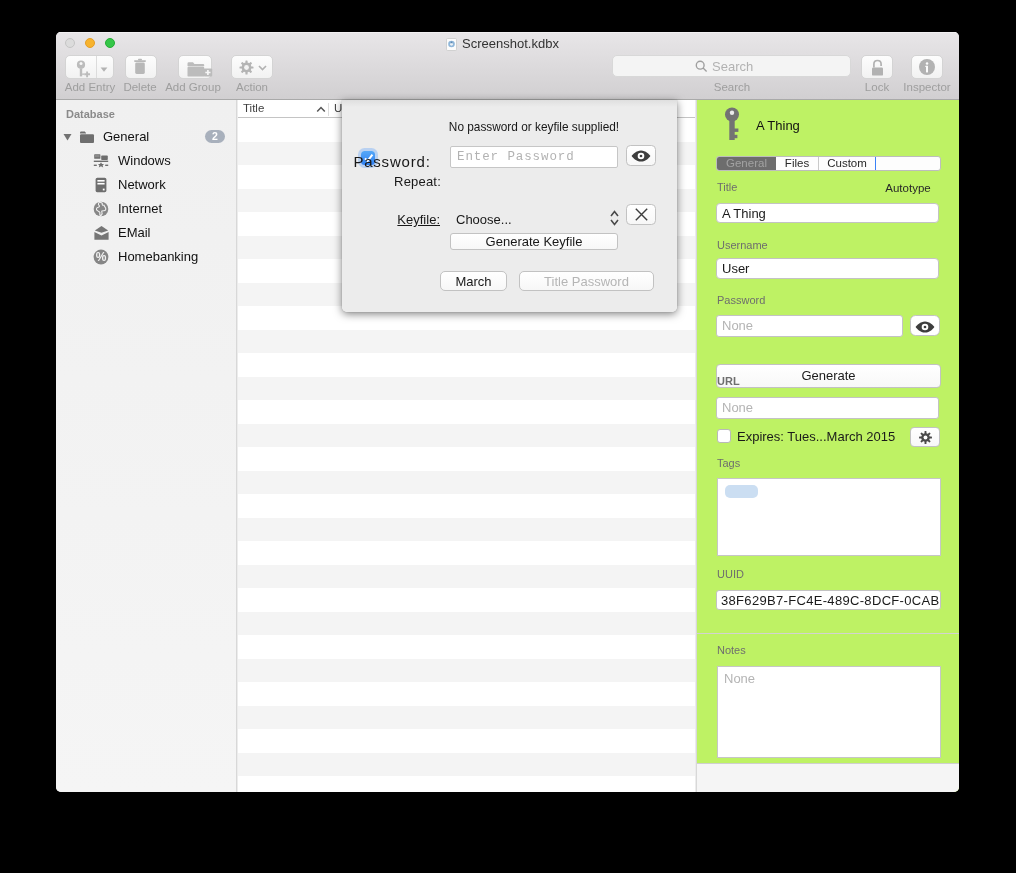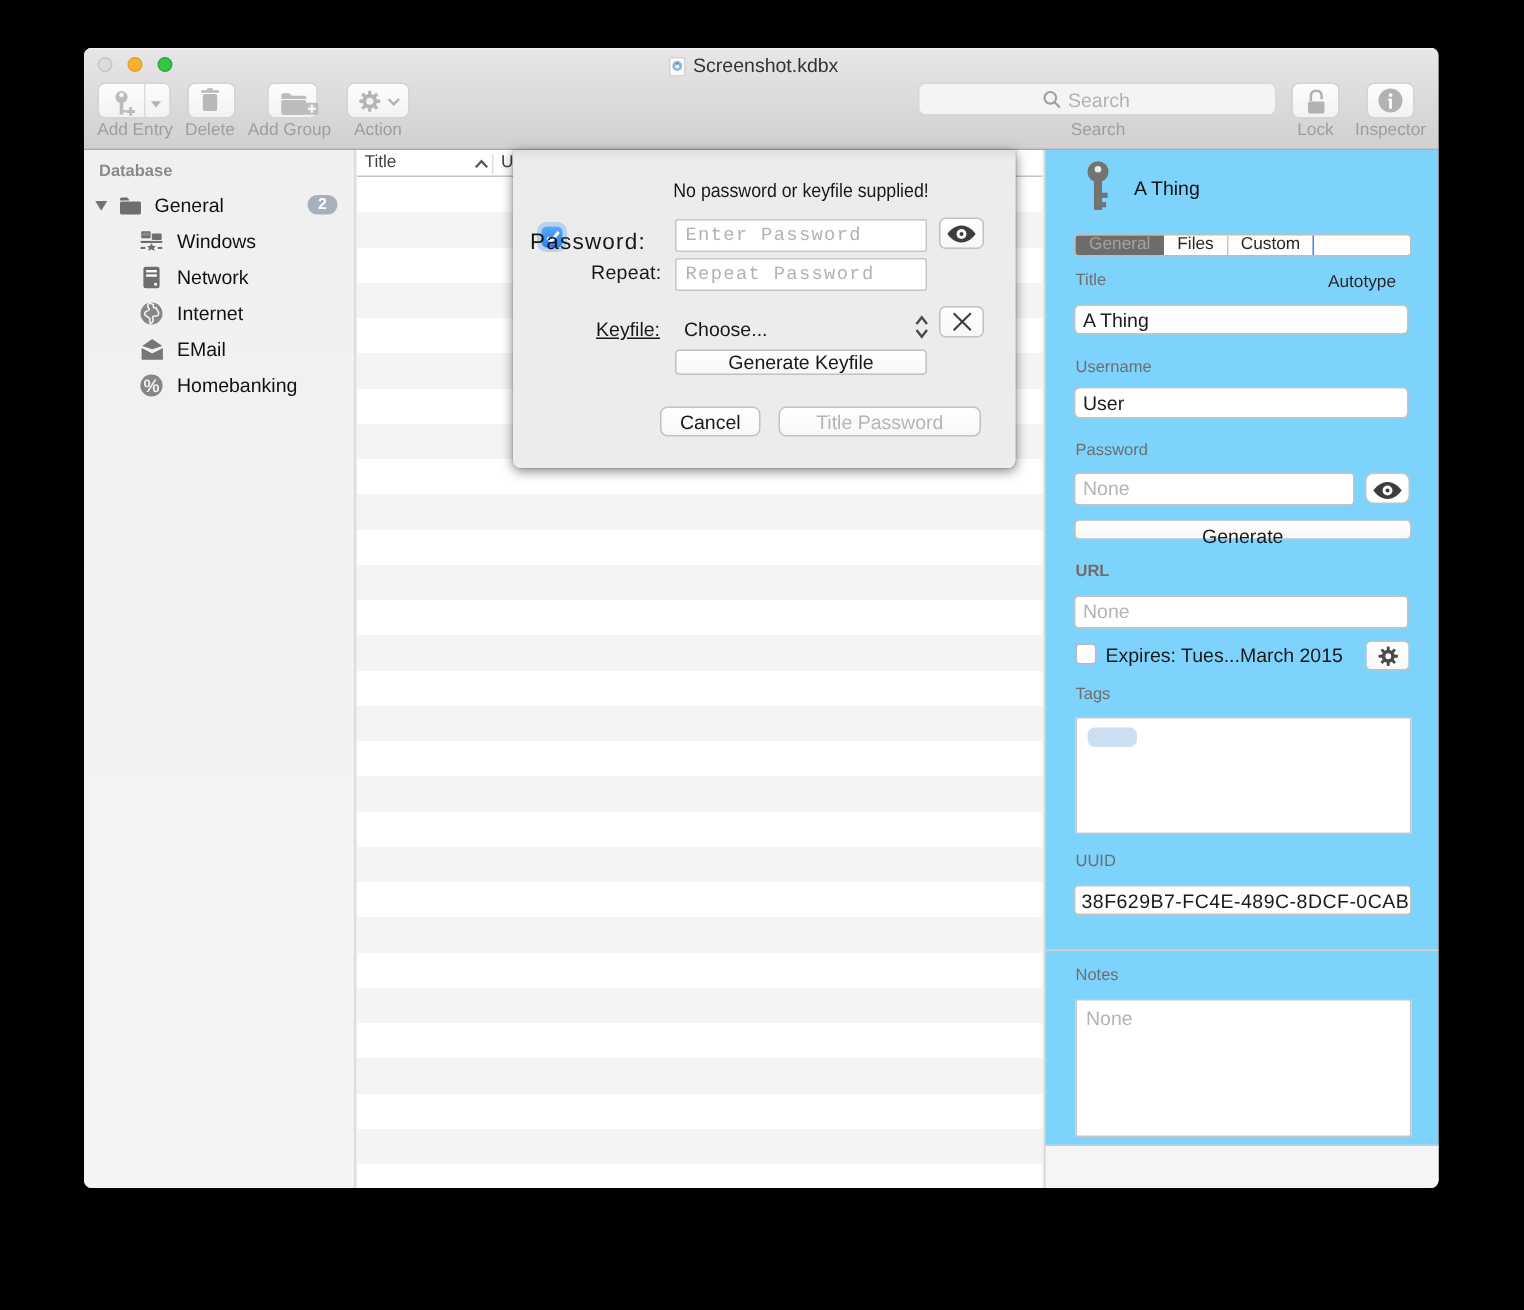--- a/index.html
+++ b/index.html
@@ -20,21 +20,21 @@
 .tlabel { position:absolute; top:49px; font-size:11.5px; color:#9e9e9e; text-align:center; }
 
 #sidebar { position:absolute; left:0; top:68px; width:181px; height:692px;
   background:linear-gradient(#f0f0f0, #f5f5f5); border-right:1px solid #d8d8d8; }
 #table { position:absolute; left:182px; top:68px; width:457px; height:692px;
   background:repeating-linear-gradient(180deg, #ffffff 0px, #ffffff 23.5px, #f4f4f4 23.5px, #f4f4f4 47px);
   background-position:0 18px; }
 #thead { position:absolute; left:182px; top:68px; width:457px; height:18px;
   background:#fff; border-bottom:1px solid #c4c4c4; font-size:11.5px; color:#404040; }
 #insp { position:absolute; left:640px; top:68px; width:263px; height:692px;
-  background:#7dd3fc; border-left:1px solid #d8d8d8; }
+  background:#bef264; border-left:1px solid #d8d8d8; }
 
 .lab { position:absolute; font-size:11px; color:#6e6e6e; }
 .fld { position:absolute; background:#fff; border:1px solid #c3c3c3; border-radius:3px;
   font-size:13px; color:#1a1a1a; padding:2px 5px; }
 .ph { color:#b4b4b4; }
 
 #sheet { position:absolute; left:286px; top:68px; width:335px; height:212px;
   background:linear-gradient(#dfdfdf, #ececec 7px); border-radius:0 0 5px 5px;
   box-shadow:0 2px 8px rgba(0,0,0,0.5), 0 0 1px rgba(0,0,0,0.35); }
 .btn { position:absolute; background:linear-gradient(#fff,#f8f8f8); border:1px solid #c2c2c2;
@@ -245,21 +245,21 @@
     <div class="fld" style="left:19px; top:158px; width:223px; height:21px; border-radius:4px;">User</div>
     <div class="lab" style="left:20px; top:194px;">Password</div>
     <div class="fld ph" style="left:19px; top:215px; width:187px; height:22px;">None</div>
     <div style="position:absolute; left:213px; top:215px; width:30px; height:21px; background:#fff; border:1px solid #c3c3c3; border-radius:5.5px;">
       <svg width="20" height="12" viewBox="0 0 20 12" style="position:absolute; left:4px; top:4.5px;">
         <path d="M10 0.4 C5.2 0.4 1.8 4.3 0.6 6 C1.8 7.7 5.2 11.6 10 11.6 C14.8 11.6 18.2 7.7 19.4 6 C18.2 4.3 14.8 0.4 10 0.4 Z" fill="#3d3d3d"></path>
         <circle cx="10" cy="6" r="3.3" fill="#fff"></circle>
         <circle cx="10" cy="6" r="1.35" fill="#3d3d3d"></circle>
       </svg>
     </div>
-    <div class="btn" style="left:19px; top:246px; width:225px; height:14px; line-height:21px;">Generate</div>
+    <div class="btn" style="left:19px; top:264px; width:225px; height:24px; line-height:21px;">Generate</div>
     <div class="lab" style="left:20px; top:275px;font-weight:bold;">URL</div>
     <div class="fld ph" style="left:19px; top:297px; width:223px; height:22px;">None</div>
 
     <div style="position:absolute; left:20px; top:329px; width:14px; height:14px; background:#fff; border:1px solid #b9b9b9; border-radius:3px;"></div>
     <div style="position:absolute; left:40px; top:329px; font-size:13px; color:#1a1a1a;">Expires: Tues...March 2015</div>
     <div class="btn" style="left:213px; top:327px; width:30px; height:20px;">
       <svg width="15" height="15" viewBox="0 0 17 17" style="position:absolute; left:7px; top:2px;">
         <g fill="#4a4a4a">
             <circle cx="8.5" cy="8.5" r="4.9"></circle>
             <rect x="7.4" y="1.2" width="2.2" height="3.4" rx="0.6" transform="rotate(0 8.5 8.5)"></rect>
@@ -302,33 +302,30 @@
       </div>
     <div class="sbtn" style="left:284px; top:45px; width:30px; height:21px; border-radius:4.5px;">
       <svg width="20" height="12" viewBox="0 0 20 12" style="position:absolute; left:4px; top:4px;">
         <path d="M10 0.4 C5.2 0.4 1.8 4.3 0.6 6 C1.8 7.7 5.2 11.6 10 11.6 C14.8 11.6 18.2 7.7 19.4 6 C18.2 4.3 14.8 0.4 10 0.4 Z" fill="#3d3d3d"></path>
         <circle cx="10" cy="6" r="3.3" fill="#fff"></circle>
         <circle cx="10" cy="6" r="1.35" fill="#3d3d3d"></circle>
       </svg>
     </div>
 
     <div style="position:absolute; left:0px; top:74px; width:99px; text-align:right; font-size:13px; color:#181818; letter-spacing:0.2px;">Repeat:</div>
-    <div class="dfld" style="left:108px; top:72px;">
-        <span class="mph">Repeat Password</span>
-      </div>
 
     <div style="position:absolute; left:0px; top:112px; width:98px; text-align:right; font-size:13px; color:#181818;text-decoration:underline;">Keyfile:</div>
     <div style="position:absolute; left:114px; top:112px; font-size:13px; color:#181818;">Choose...</div>
     <svg width="11" height="18" viewBox="0 0 11 18" style="position:absolute; left:267px; top:109px;">
       <path d="M2 7 L5.5 2.5 L9 7" fill="none" stroke="#4a4a4a" stroke-width="1.6"></path>
       <path d="M2 11 L5.5 15.5 L9 11" fill="none" stroke="#4a4a4a" stroke-width="1.6"></path>
     </svg>
     <div class="sbtn" style="left:284px; top:104px; width:30px; height:21px; border-radius:4.5px;">
       <svg width="13" height="13" viewBox="0 0 13 13" style="position:absolute; left:8px; top:3px;">
         <path d="M0.8 0.8 L12.2 12.2 M12.2 0.8 L0.8 12.2" stroke="#3d3d3d" stroke-width="1.4"></path>
       </svg>
     </div>
     <div class="sbtn" style="left:108px; top:133px; width:168px; height:17px; border-radius:3px; font-size:13px; color:#181818; text-align:center; line-height:16px;">Generate Keyfile</div>
 
-    <div class="sbtn" style="left:98px; top:171px; width:67px; height:20px; border-radius:5px; font-size:13px; color:#181818; text-align:center; line-height:19px;">Cancel</div>
+    <div class="sbtn" style="left:98px; top:171px; width:67px; height:20px; border-radius:5px; font-size:13px; color:#181818; text-align:center; line-height:19px;">March</div>
     <div class="sbtn" style="left:177px; top:171px; width:135px; height:20px; border-radius:5px; font-size:13px; color:#b5b5b5; text-align:center; line-height:19px;">Title Password</div>
   </div>
 </div>
 
 </body></html>

